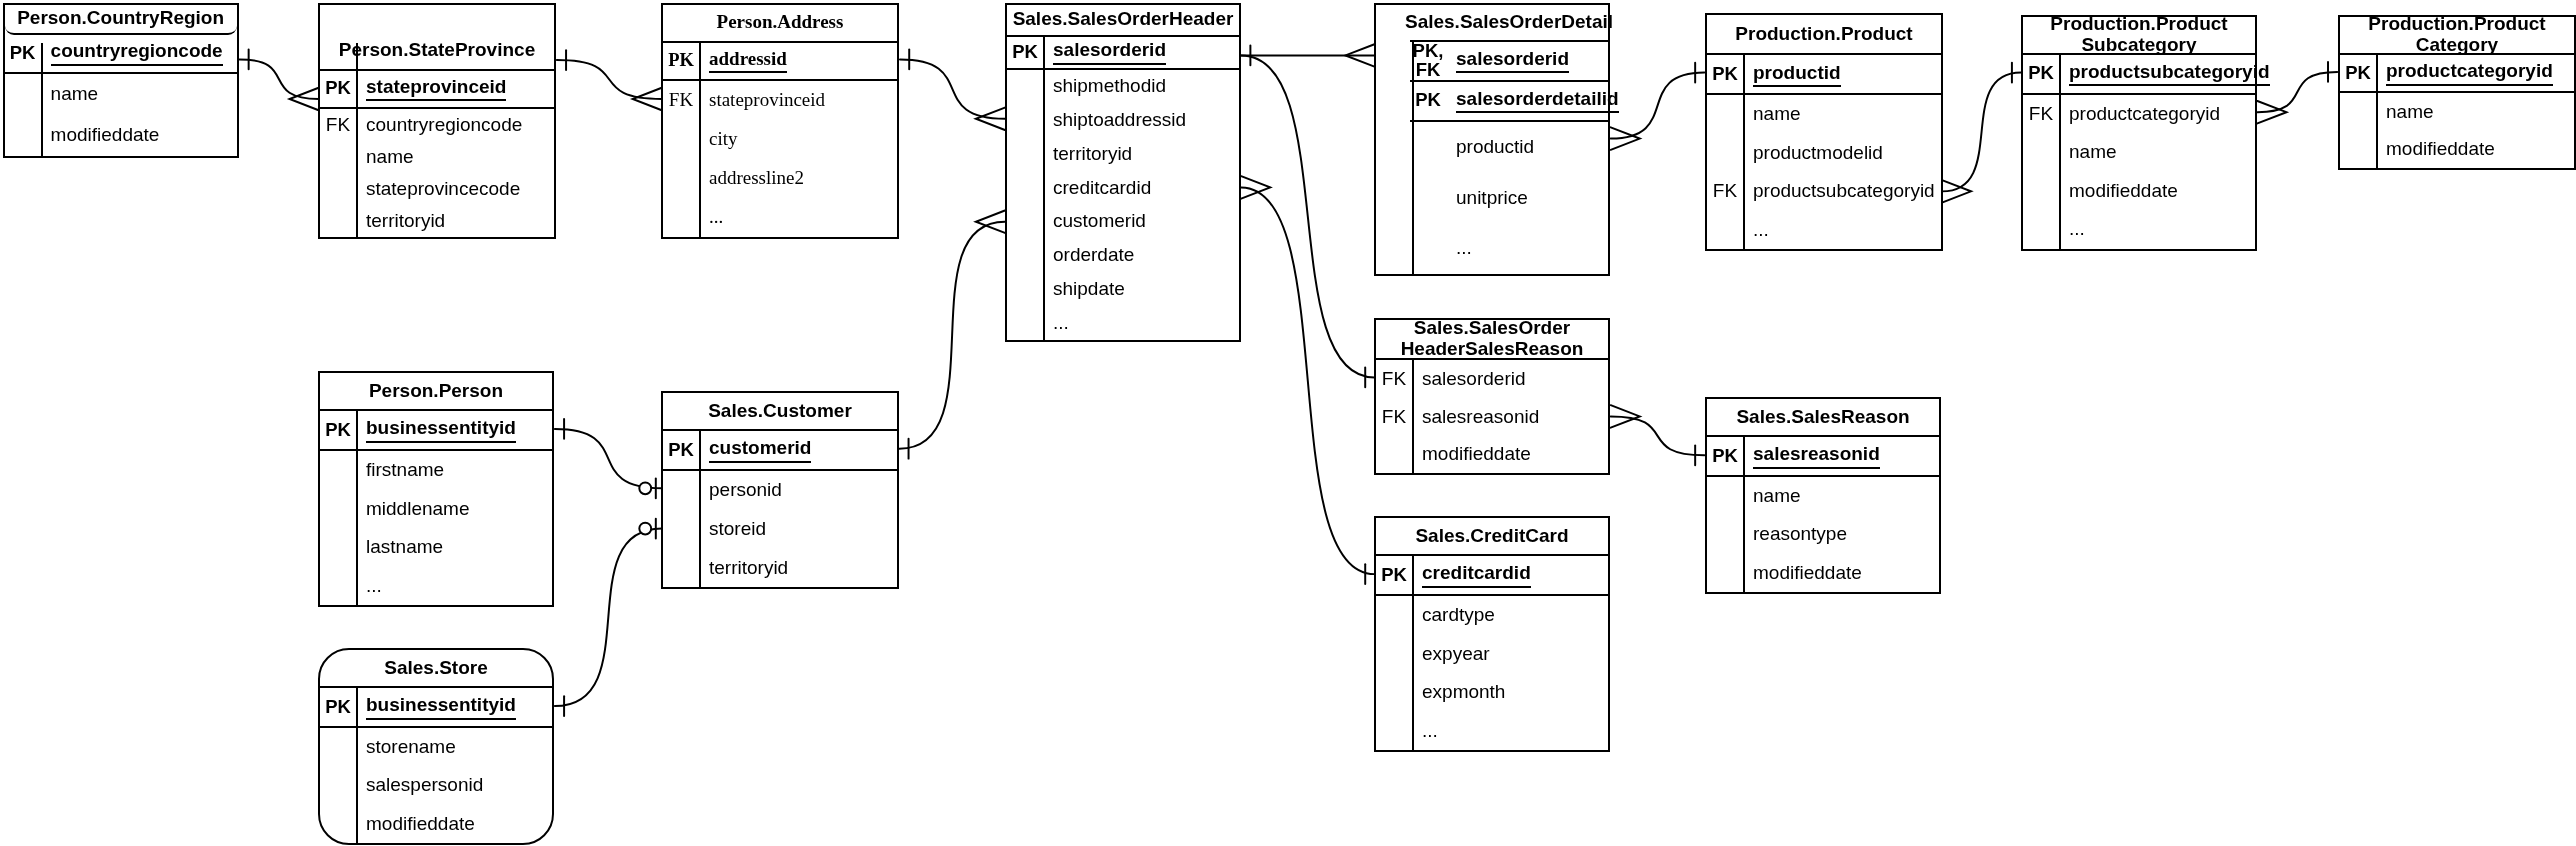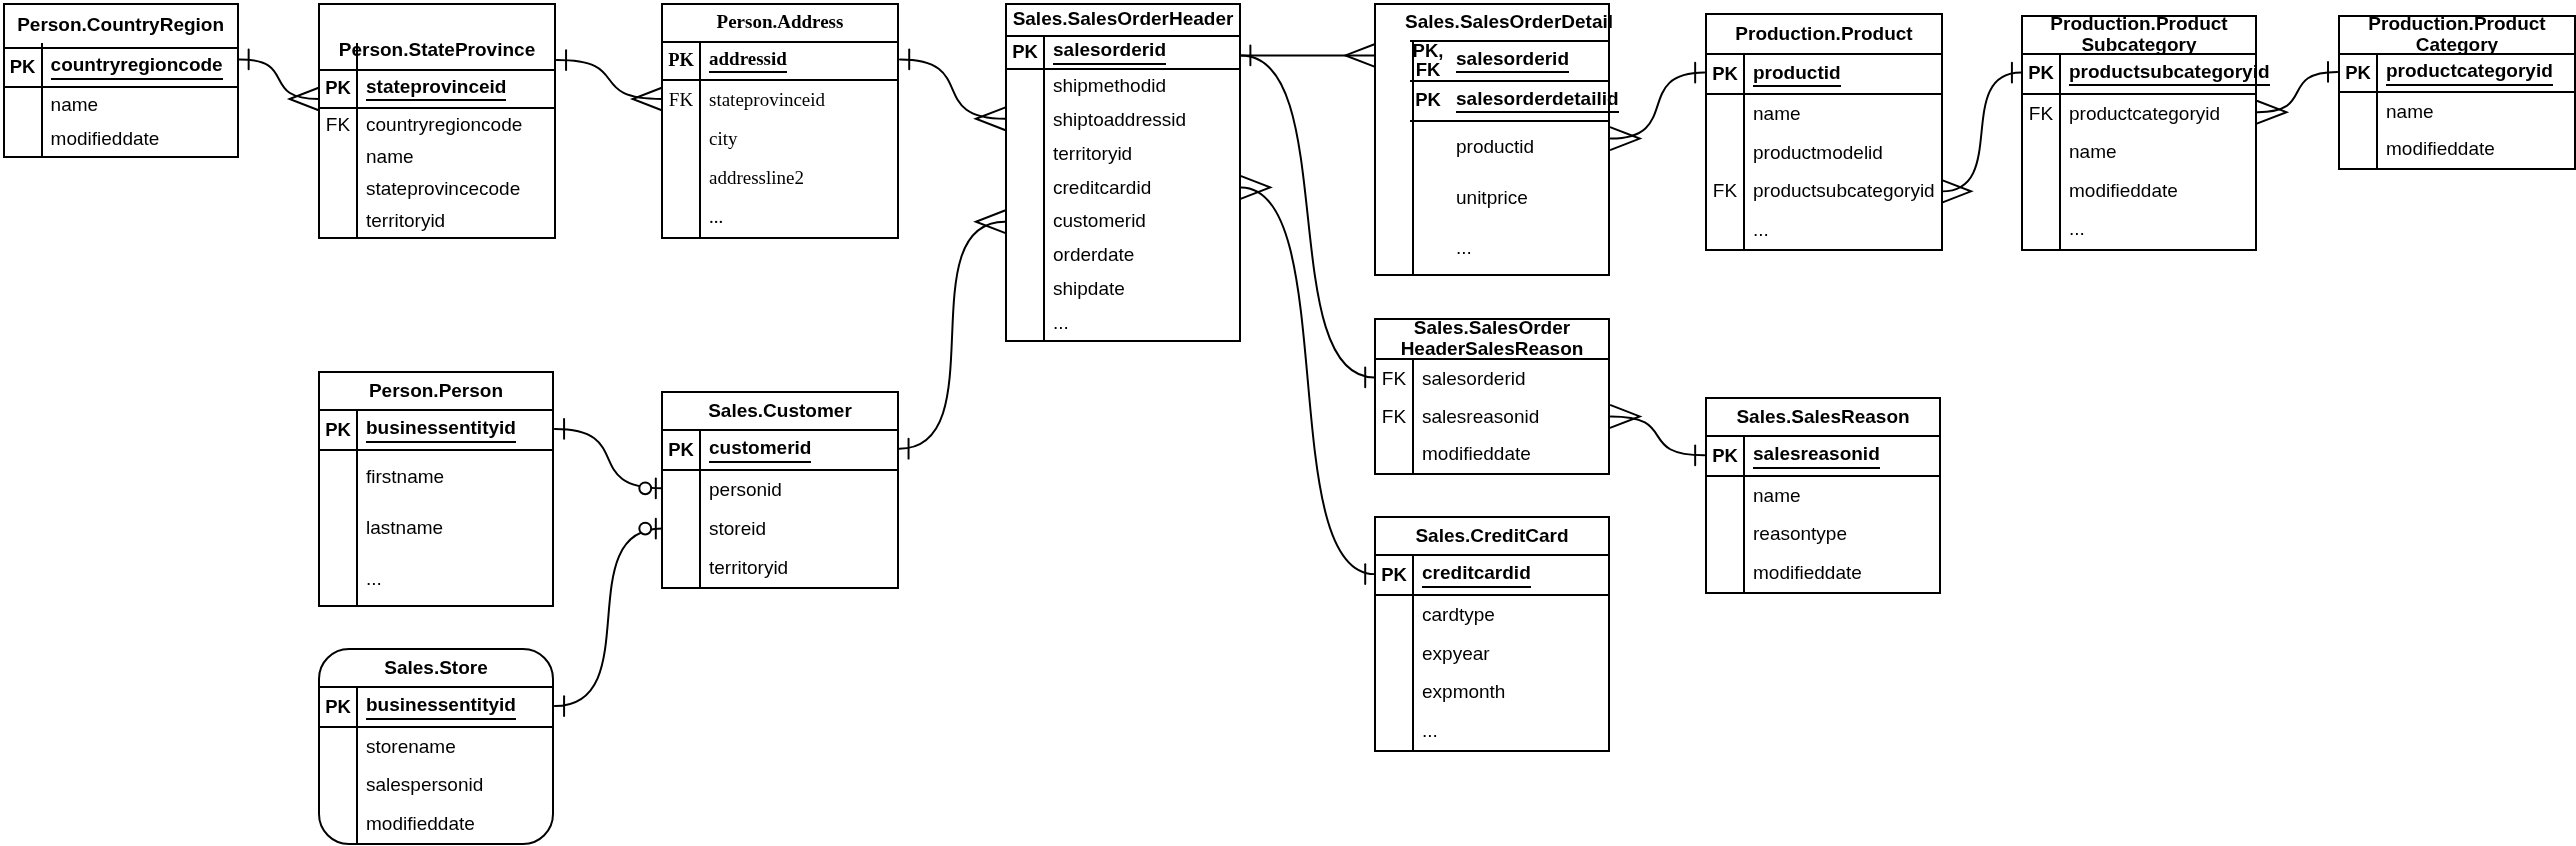--- a/index.html
+++ b/index.html
@@ -93,21 +93,21 @@
         <line x1="3048" y1="95" x2="3048" y2="125"></line>
       </g>
       <g>
         <path d="M 3420 170 C 3510.8 170, 3450.2 109, 3541 109"></path>
         <polyline points="3420,153 3464,170 3420,187"></polyline>
         <line x1="3527" y1="94" x2="3527" y2="124"></line>
       </g>
     </svg>
   <div id="tables">
       <div class="tbl" style="left: 2.6px; top: 2.6px; width: 236px; height: 155px;">
-        <div class="tbl-title" style="height: 44px;">Person.CountryRegion</div>
+        <div class="tbl-title" style="height: 30px; border-radius: 9px;">Person.CountryRegion</div>
         <div class="key-row" style="height: 39px;">
           <div class="key-label">PK</div>
           <div class="key-name"><span>countryregioncode</span></div>
         </div>
         <div class="tbl-body" style="height: 79px;">
           <div class="body-line">
             <div class="body-label"></div>
             <div class="body-name">name</div>
           </div>
           <div class="body-line">
@@ -313,20 +313,24 @@
       <div class="tbl" style="left: 318px; top: 371px; width: 236px; height: 236px;">
         <div class="tbl-title" style="height: 38px;">Person.Person</div>
         <div class="key-row" style="height: 40px;">
           <div class="key-label">PK</div>
           <div class="key-name"><span>businessentityid</span></div>
         </div>
         <div class="tbl-body" style="height: 158px;">
           <div class="body-line">
             <div class="body-label"></div>
             <div class="body-name">firstname</div>
+          </div>
+          <div class="body-line">
+            <div class="body-label"></div>
+            <div class="body-name">middlename</div>
           </div>
           <div class="body-line">
             <div class="body-label"></div>
             <div class="body-name">lastname</div>
           </div>
           <div class="body-line">
             <div class="body-label"></div>
             <div class="body-name">...</div>
           </div>
         </div>

